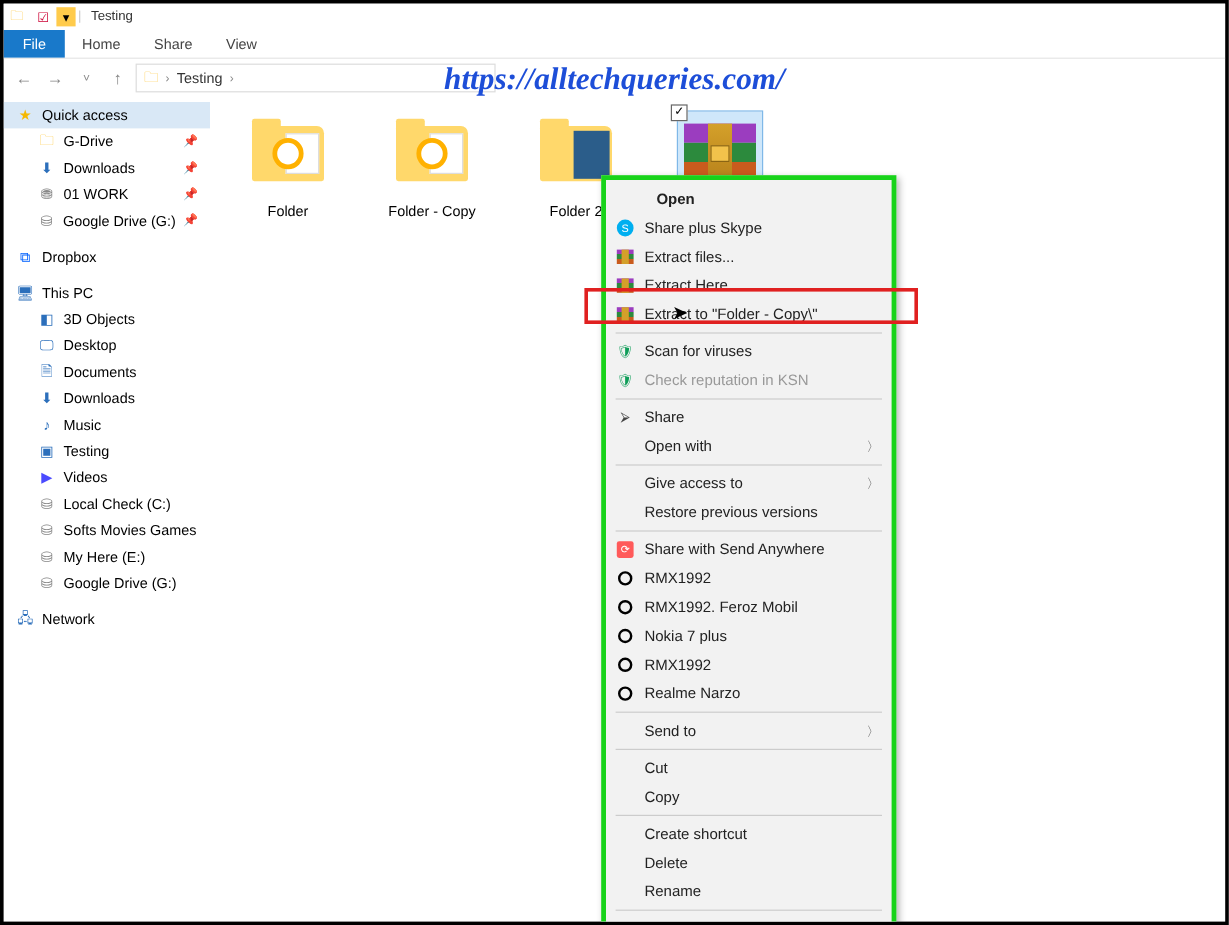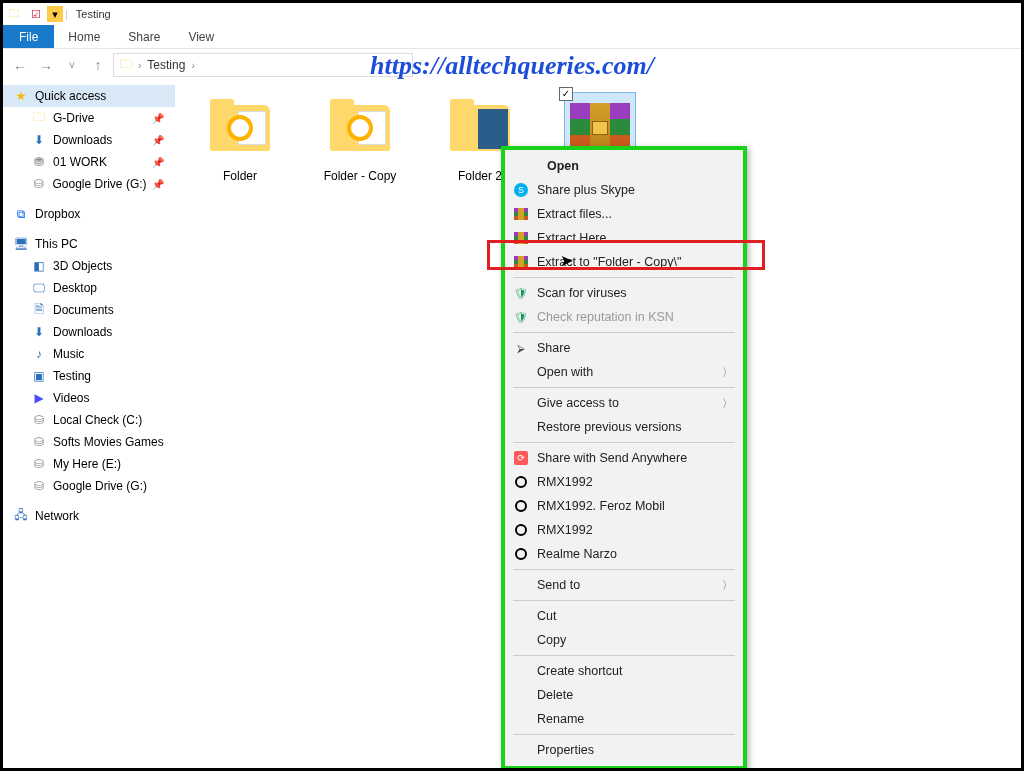--- a/index.html
+++ b/index.html
@@ -307,20 +307,26 @@
   <div class="cm-item">
       <span class="cm-icon">
         <span class="circ"></span>
       </span>
       <span>RMX1992. Feroz Mobil</span>
     </div>
   <div class="cm-item">
       <span class="cm-icon">
         <span class="circ"></span>
       </span>
+      <span>Nokia 7 plus</span>
+    </div>
+  <div class="cm-item">
+      <span class="cm-icon">
+        <span class="circ"></span>
+      </span>
       <span>RMX1992</span>
     </div>
   <div class="cm-item">
       <span class="cm-icon">
         <span class="circ"></span>
       </span>
       <span>Realme Narzo</span>
     </div>
   <div class="cm-sep"></div>
   <div class="cm-item">

